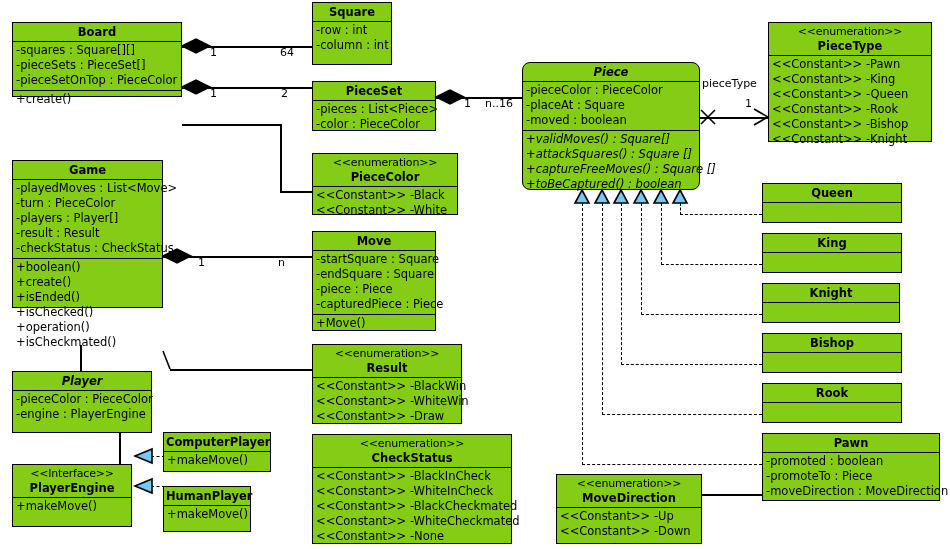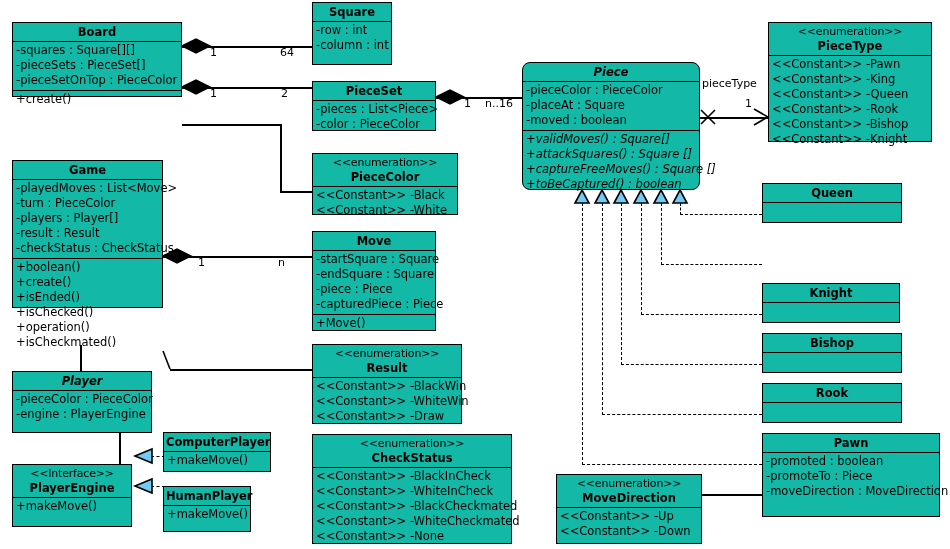--- a/index.html
+++ b/index.html
@@ -5,21 +5,21 @@
   html,body{margin:0;padding:0;background:#fff;}
   #canvas{
     position:relative;
     width:950px;height:549px;
     background:#ffffff;
     font-family:"DejaVu Sans", sans-serif;
     overflow:hidden;
   }
   .cls{
     position:absolute;
-    background:#14b8a6;
+    background:#84cc16;
     border:1.6px solid #000;
     box-sizing:border-box;
     z-index:5;
   }
   .cls .hdr{
     text-align:center;
     font-weight:bold;
     font-size:11.5px;
     line-height:14px;
     padding:2px 2px 2px 2px;
@@ -329,37 +329,41 @@
     <div class="sec">
       <div>+makeMove()</div>
     </div>
   </div>
 
   <div class="cls" style="left:762px;top:183px;width:140px;height:40px;">
     <div class="hdr">Queen</div>
     <div class="sec empty"></div>
   </div>
 
+  <div class="cls" style="left:762px;top:233px;width:140px;height:40px;">
+    <div class="hdr">King</div>
+    <div class="sec empty"></div>
+  </div>
 
   <div class="cls" style="left:762px;top:283px;width:138px;height:40px;">
     <div class="hdr">Knight</div>
     <div class="sec empty"></div>
   </div>
 
   <div class="cls" style="left:762px;top:333px;width:140px;height:40px;">
     <div class="hdr">Bishop</div>
     <div class="sec empty"></div>
   </div>
 
   <div class="cls" style="left:762px;top:383px;width:140px;height:40px;">
     <div class="hdr">Rook</div>
     <div class="sec empty"></div>
   </div>
 
-  <div class="cls" style="left:762px;top:433px;width:178px;height:84px;">
+  <div class="cls" style="left:762px;top:433px;width:178px;height:68px;">
     <div class="hdr">Pawn</div>
     <div class="sec">
       <div>-promoted : boolean</div>
       <div>-promoteTo : Piece</div>
       <div>-moveDirection : MoveDirection</div>
     </div>
   </div>
 
   <div class="cls" style="left:556px;top:474px;width:146px;height:70px;">
     <div class="hdr">

